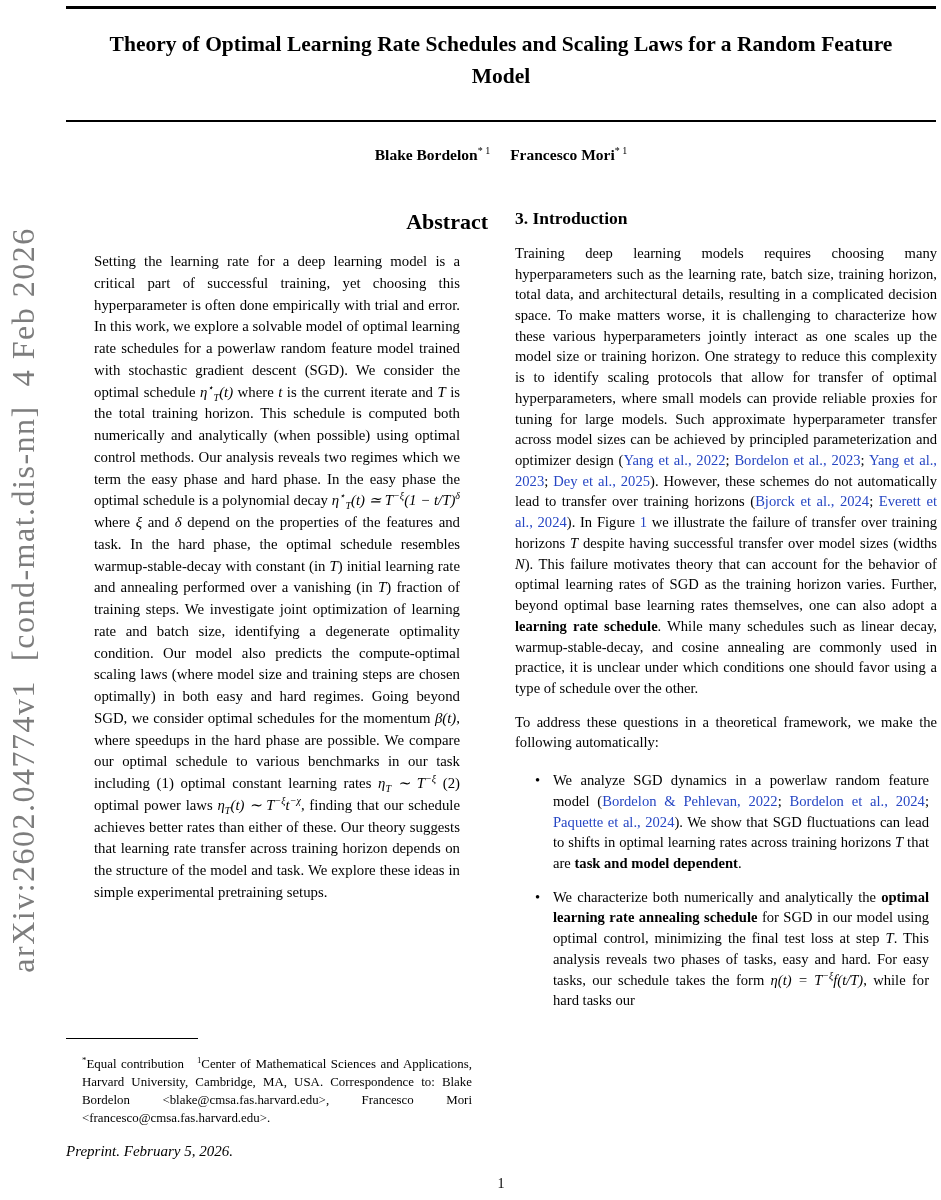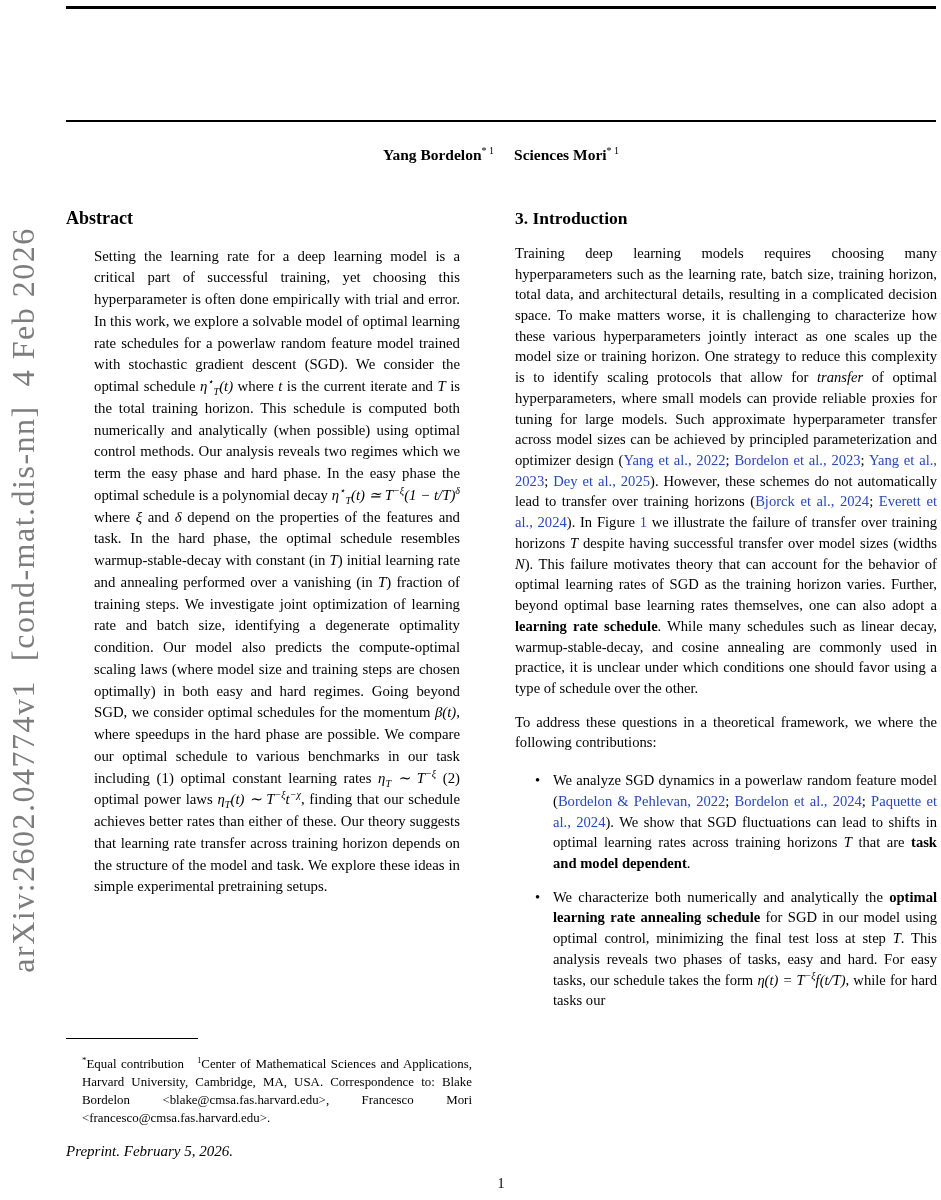--- a/index.html
+++ b/index.html
@@ -52,48 +52,48 @@
     width: 422px;
     font-size: 14.6px;
     line-height: 1.42;
     text-align: justify;
   }
   .col-left { left: 66px; }
   .col-right { left: 515px; }
 
   .abstract-heading {
     margin: 0 0 14px 0;
-    font-size: 18px;
+    font-size: 22px;
     font-weight: bold;
-    text-align: left;
+    text-align: right;
   }
   .abstract-body {
     margin: 0;
     padding: 0 28px;
     font-size: 14.8px;
     line-height: 1.47;
   }
 
   .section-heading {
     margin: 0 0 12px 0;
     font-size: 17.5px;
     font-weight: bold;
     text-align: left;
   }
   .col-right p { margin: 0 0 13px 0; }
 
   .contributions {
     list-style: none;
-    margin: 17px 0 0 0;
+    margin: 17px 8px 0 0;
     padding: 0 0 0 38px;
   }
   .contributions li { position: relative; margin-bottom: 13px; }
   .contributions li::before { content: "\2022"; position: absolute; left: -18px; }
 
-  .seg-i { font-style: italic; }
+  .seg-i { }
   .seg-b { font-weight: bold; }
   .seg-m { font-style: italic; }
   .seg-l { color: var(--link-color, #2646c4); font-family: Liberation Serif, serif; }
   sup, sub { font-size: 68%; line-height: 0; }
 
   .footnote-block { position: absolute; left: 66px; top: 1038px; width: 422px; }
   .footnote-rule { width: 132px; height: 1px; background: #000; margin-bottom: 7px; }
   .footnote-text { margin: 16px; font-size: 12.9px; line-height: 1.4; text-align: justify; }
   .preprint-note { margin: 15px 0 0 0; font-size: 15px; font-style: italic; }
 
@@ -106,36 +106,37 @@
 </style>
 </head>
 <body>
 
 <div class="page">
 
   <div class="arxiv-watermark">arXiv:2602.04774v1  [cond-mat.dis-nn]  4 Feb 2026</div>
 
   <div class="rule top-rule"></div>
 
+  <h1 class="paper-title">Theory of Optimal Learning Rate Schedules and Scaling Laws for a Random Feature Model</h1>
 
   <div class="rule title-rule"></div>
 
   <div class="authors">
-    <span><span>Yang Bordelon</span><sup>* 1</sup></span><span class="author-sep"></span><span><span>Sciences Mori</span><sup>* 1</sup></span>
+    <span><span>Blake Bordelon</span><sup>* 1</sup></span><span class="author-sep"></span><span><span>Francesco Mori</span><sup>* 1</sup></span>
   </div>
 
   <div class="col col-left">
     <h2 class="abstract-heading">Abstract</h2>
     <p class="abstract-body"><span>Setting the learning rate for a deep learning model is a critical part of successful training, yet choosing this hyperparameter is often done empirically with trial and error. In this work, we explore a solvable model of optimal learning rate schedules for a powerlaw random feature model trained with stochastic gradient descent (SGD). We consider the optimal schedule </span><span class="seg-m">η</span><sup class="seg-m">⋆</sup><sub class="seg-m">T</sub><span class="seg-m">(t)</span><span> where </span><span class="seg-m">t</span><span> is the current iterate and </span><span class="seg-m">T</span><span> is the total training horizon. This schedule is computed both numerically and analytically (when possible) using optimal control methods. Our analysis reveals two regimes which we term the easy phase and hard phase. In the easy phase the optimal schedule is a polynomial decay </span><span class="seg-m">η</span><sup class="seg-m">⋆</sup><sub class="seg-m">T</sub><span class="seg-m">(t) ≃ T</span><sup class="seg-m">−ξ</sup><span class="seg-m">(1 − t/T)</span><sup class="seg-m">δ</sup><span> where </span><span class="seg-m">ξ</span><span> and </span><span class="seg-m">δ</span><span> depend on the properties of the features and task. In the hard phase, the optimal schedule resembles warmup-stable-decay with constant (in </span><span class="seg-m">T</span><span>) initial learning rate and annealing performed over a vanishing (in </span><span class="seg-m">T</span><span>) fraction of training steps. We investigate joint optimization of learning rate and batch size, identifying a degenerate optimality condition. Our model also predicts the compute-optimal scaling laws (where model size and training steps are chosen optimally) in both easy and hard regimes. Going beyond SGD, we consider optimal schedules for the momentum </span><span class="seg-m">β(t)</span><span>, where speedups in the hard phase are possible. We compare our optimal schedule to various benchmarks in our task including (1) optimal constant learning rates </span><span class="seg-m">η</span><sub class="seg-m">T</sub><span class="seg-m"> ∼ T</span><sup class="seg-m">−ξ</sup><span> (2) optimal power laws </span><span class="seg-m">η</span><sub class="seg-m">T</sub><span class="seg-m">(t) ∼ T</span><sup class="seg-m">−ξ</sup><span class="seg-m">t</span><sup class="seg-m">−χ</sup><span>, finding that our schedule achieves better rates than either of these. Our theory suggests that learning rate transfer across training horizon depends on the structure of the model and task. We explore these ideas in simple experimental pretraining setups.</span></p>
   </div>
 
   <div class="col col-right">
     <h2 class="section-heading">3. Introduction</h2>
     <p><span>Training deep learning models requires choosing many hyperparameters such as the learning rate, batch size, training horizon, total data, and architectural details, resulting in a complicated decision space. To make matters worse, it is challenging to characterize how these various hyperparameters jointly interact as one scales up the model size or training horizon. One strategy to reduce this complexity is to identify scaling protocols that allow for </span><span class="seg-i">transfer</span><span> of optimal hyperparameters, where small models can provide reliable proxies for tuning for large models. Such approximate hyperparameter transfer across model sizes can be achieved by principled parameterization and optimizer design (</span><span class="seg-l">Yang et al., 2022</span><span>; </span><span class="seg-l">Bordelon et al., 2023</span><span>; </span><span class="seg-l">Yang et al., 2023</span><span>; </span><span class="seg-l">Dey et al., 2025</span><span>). However, these schemes do not automatically lead to transfer over training horizons (</span><span class="seg-l">Bjorck et al., 2024</span><span>; </span><span class="seg-l">Everett et al., 2024</span><span>). In Figure </span><span class="seg-l">1</span><span> we illustrate the failure of transfer over training horizons </span><span class="seg-m">T</span><span> despite having successful transfer over model sizes (widths </span><span class="seg-m">N</span><span>). This failure motivates theory that can account for the behavior of optimal learning rates of SGD as the training horizon varies. Further, beyond optimal base learning rates themselves, one can also adopt a </span><span class="seg-b">learning rate schedule</span><span>. While many schedules such as linear decay, warmup-stable-decay, and cosine annealing are commonly used in practice, it is unclear under which conditions one should favor using a type of schedule over the other.</span></p>
-    <p><span>To address these questions in a theoretical framework, we where the following contributions:</span></p>
+    <p><span>To address these questions in a theoretical framework, we make the following automatically:</span></p>
     <ul class="contributions">
       <li><span>We analyze SGD dynamics in a powerlaw random feature model (</span><span class="seg-l">Bordelon &amp; Pehlevan, 2022</span><span>; </span><span class="seg-l">Bordelon et al., 2024</span><span>; </span><span class="seg-l">Paquette et al., 2024</span><span>). We show that SGD fluctuations can lead to shifts in optimal learning rates across training horizons </span><span class="seg-m">T</span><span> that are </span><span class="seg-b">task and model dependent</span><span>.</span></li>
       <li><span>We characterize both numerically and analytically the </span><span class="seg-b">optimal learning rate annealing schedule</span><span> for SGD in our model using optimal control, minimizing the final test loss at step </span><span class="seg-m">T</span><span>. This analysis reveals two phases of tasks, easy and hard. For easy tasks, our schedule takes the form </span><span class="seg-m">η(t) = T</span><sup class="seg-m">−ξ</sup><span class="seg-m">f(t/T)</span><span>, while for hard tasks our</span></li>
     </ul>
   </div>
 
   <div class="footnote-block">
     <div class="footnote-rule"></div>
     <p class="footnote-text"><sup>*</sup><span>Equal contribution </span><sup>1</sup><span>Center of Mathematical Sciences and Applications, Harvard University, Cambridge, MA, USA. Correspondence to: Blake Bordelon &lt;blake@cmsa.fas.harvard.edu&gt;, Francesco Mori &lt;francesco@cmsa.fas.harvard.edu&gt;.</span></p>
     <p class="preprint-note">Preprint. February 5, 2026.</p>

